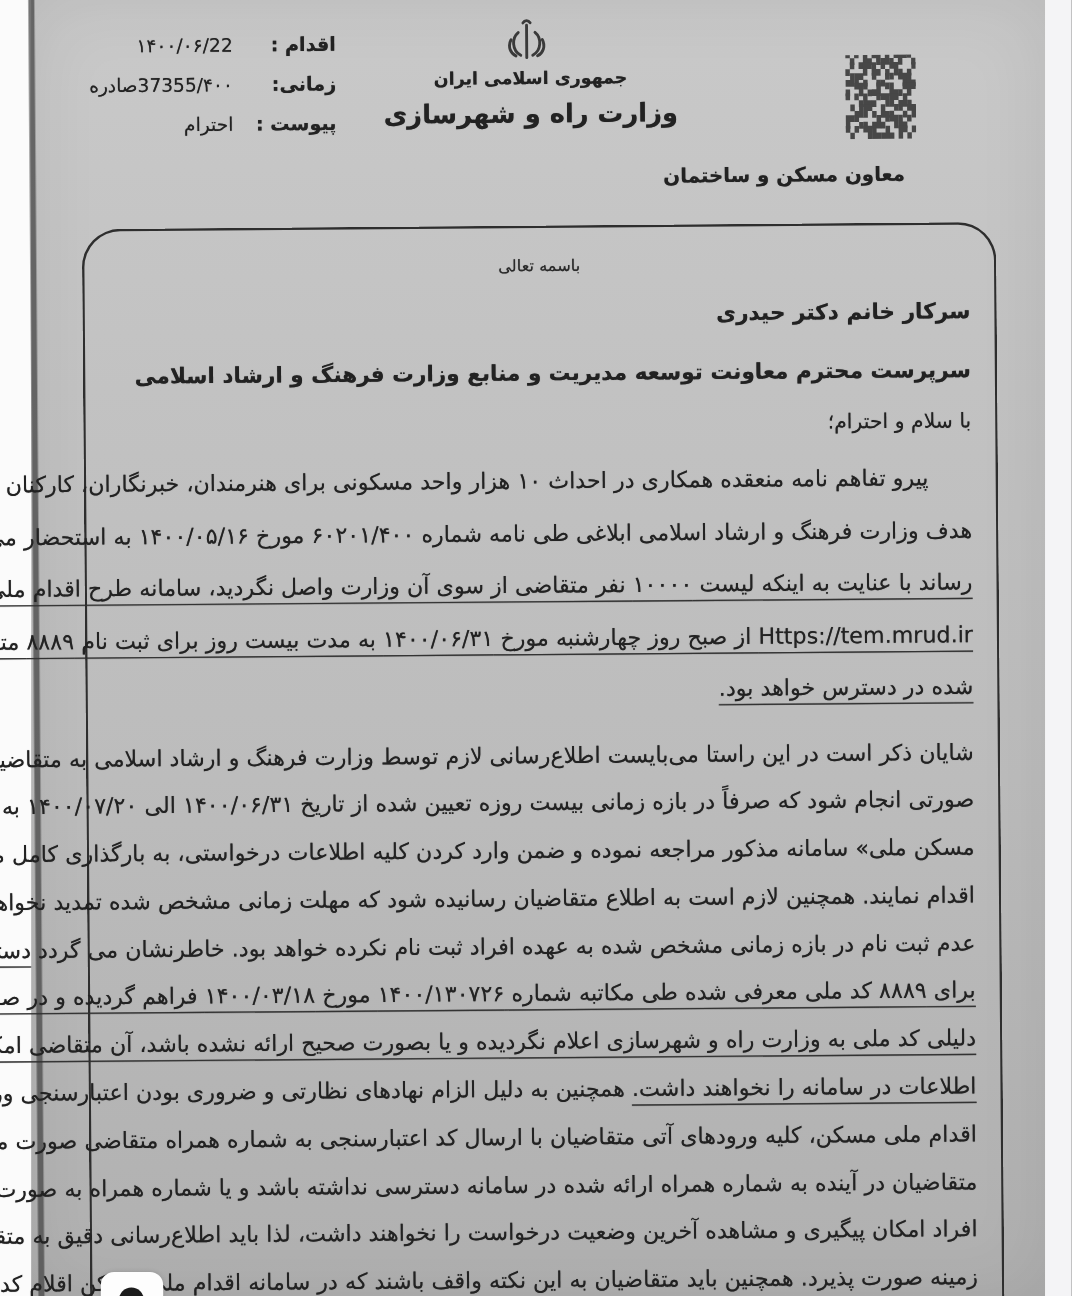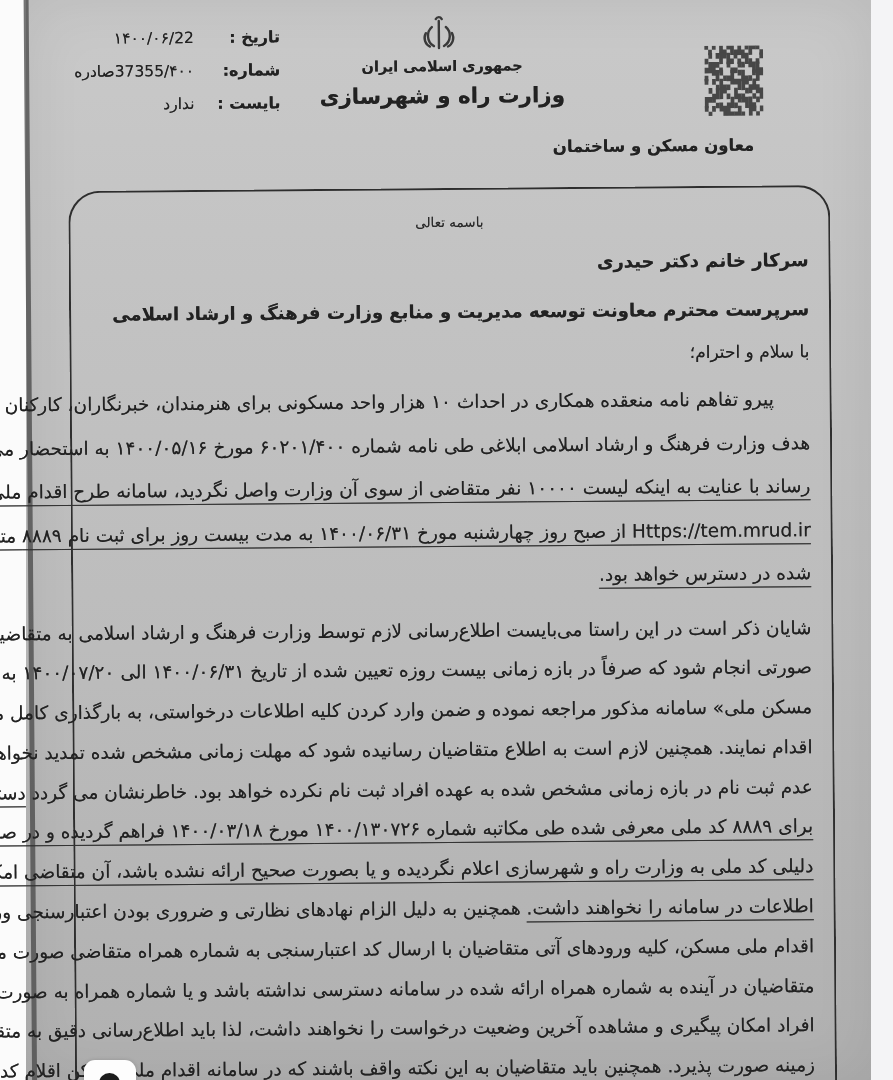--- a/index.html
+++ b/index.html
@@ -66,30 +66,30 @@
 
 <div class="strip-left"></div>
 <div class="paper"></div>
 <div class="strip-right"></div>
 
 <div class="tilt">
   <div class="page-edge"></div>
 
   <div class="meta ink">
     <div class="meta-row">
-      <span class="meta-label">تاریخ :</span>
+      <span class="meta-label">اقدام :</span>
       <span class="meta-value">۱۴۰۰/۰۶/22</span>
     </div>
     <div class="meta-row">
-      <span class="meta-label">شماره:</span>
+      <span class="meta-label">زمانی:</span>
       <span class="meta-value">37355/۴۰۰صادره</span>
     </div>
     <div class="meta-row">
-      <span class="meta-label">بایست :</span>
-      <span class="meta-value">ندارد</span>
+      <span class="meta-label">پیوست :</span>
+      <span class="meta-value">احترام</span>
     </div>
   </div>
 
   <div class="emblem">
     <svg width="44" height="46" viewBox="0 0 44 46">
       <g fill="none" stroke="#3a3a3a" stroke-width="2.4" stroke-linecap="round">
         <path d="M22 9 V36"></path>
         <path d="M19 7 c1.5 -2.5 4.5 -2.5 6 0"></path>
         <path d="M15 15 c-5.5 4.5 -5.5 15 2 19"></path>
         <path d="M29 15 c5.5 4.5 5.5 15 -2 19"></path>

